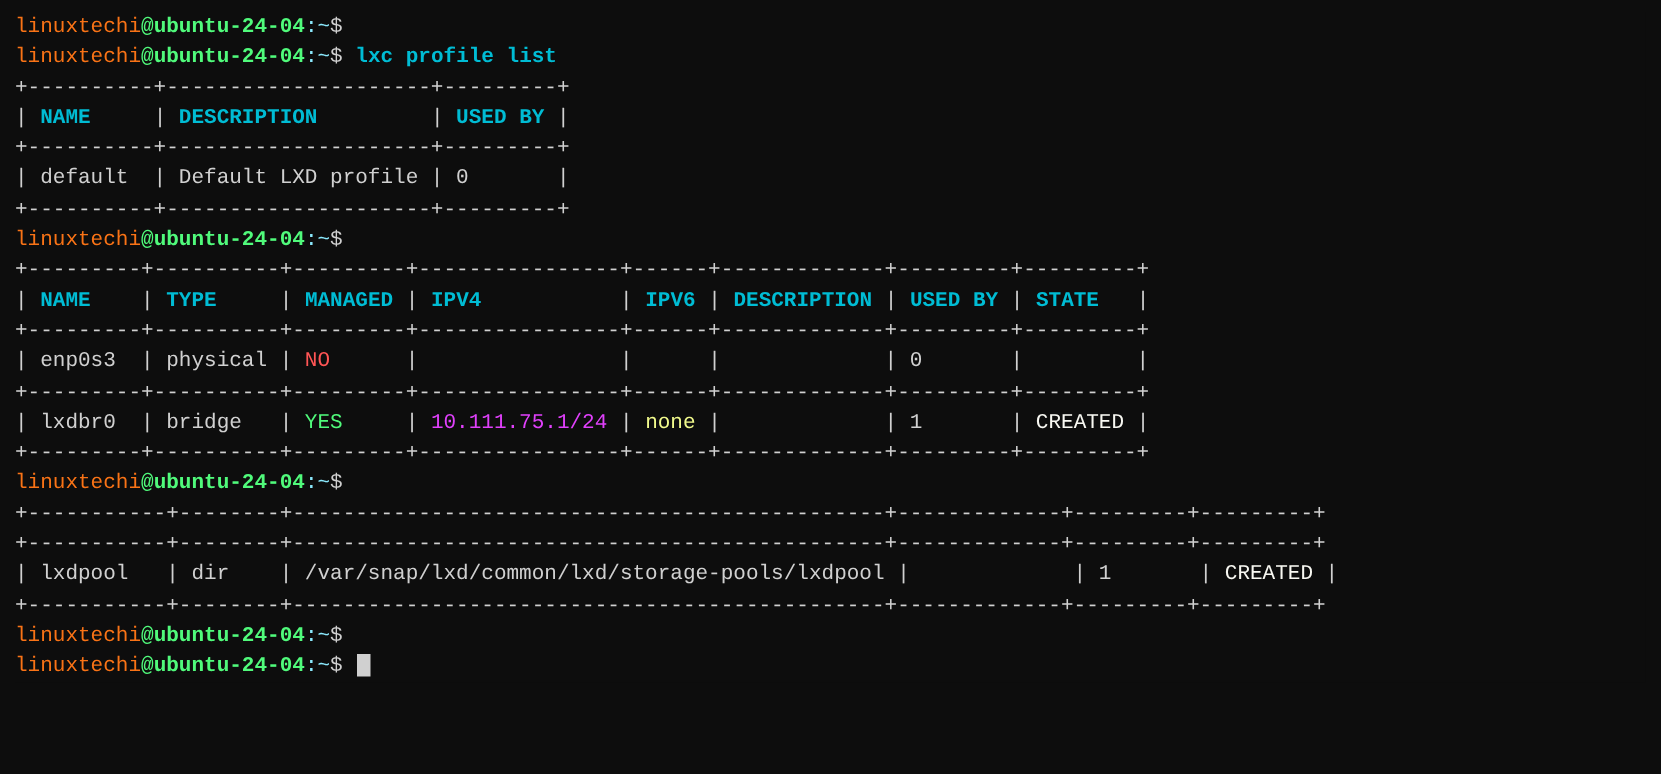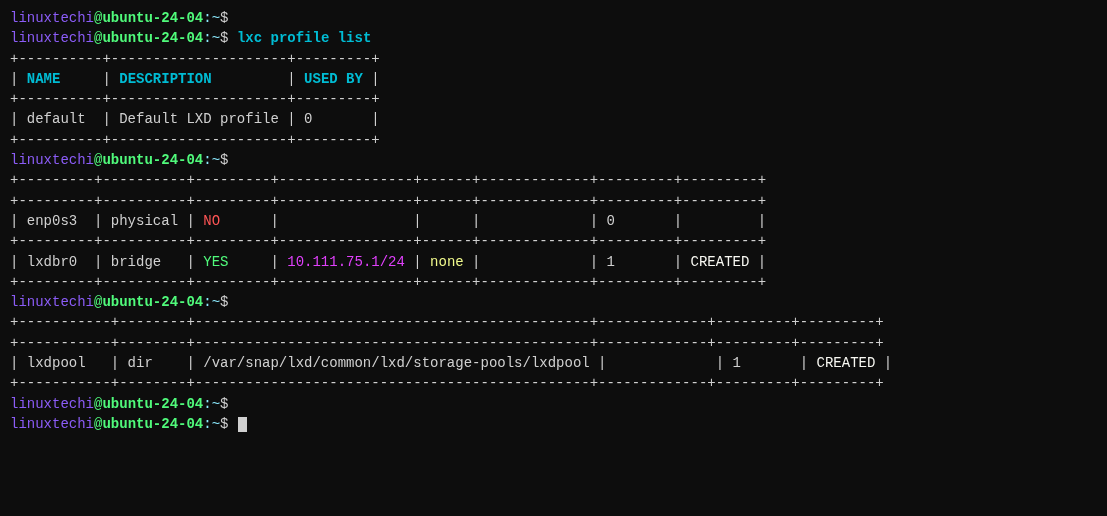--- a/index.html
+++ b/index.html
@@ -10,21 +10,21 @@
       color: #d0d0d0;
       width: 1107px;
       min-height: 516px;
       padding: 8px 10px;
       line-height: 1.45;
     }
     .terminal {
       background: #0d0d0d;
       color: #d0d0d0;
     }
-    .prompt-user { color: #8b5cf6; }
+    .prompt-user { color: #f97316; }
     .prompt-at { color: #50fa7b; }
     .prompt-host { color: #50fa7b; font-weight: bold; }
     .prompt-path { color: #8be9fd; }
     .prompt-dollar { color: #d0d0d0; }
     .cyan { color: #00bcd4; font-weight: bold; }
     .green { color: #50fa7b; }
     .red { color: #ff5555; }
     .magenta { color: #e040fb; text-align: right; }
     .yellow { color: #f1fa8c; }
     .white { color: #f8f8f2; text-align: center; }
@@ -51,20 +51,21 @@
   <span class="line table-line">+----------+---------------------+---------+</span>
   <span class="line">| <span class="cyan">NAME</span>     | <span class="cyan">DESCRIPTION</span>         | <span class="cyan">USED BY</span> |</span>
   <span class="line table-line">+----------+---------------------+---------+</span>
   <span class="line">| default  | Default LXD profile | 0       |</span>
   <span class="line table-line">+----------+---------------------+---------+</span>
 
   <span class="line"><span class="prompt-user">linuxtechi</span><span class="prompt-at">@</span><span class="prompt-host">ubuntu-24-04</span><span class="prompt-path">:~</span><span class="prompt-dollar">$</span></span>
 
 
   <span class="line table-line">+---------+----------+---------+----------------+------+-------------+---------+---------+</span>
+  <span class="line">| <span class="cyan">NAME</span>    | <span class="cyan">TYPE</span>     | <span class="cyan">MANAGED</span> | <span class="cyan">IPV4</span>           | <span class="cyan">IPV6</span> | <span class="cyan">DESCRIPTION</span> | <span class="cyan">USED BY</span> | <span class="cyan">STATE</span>   |</span>
   <span class="line table-line">+---------+----------+---------+----------------+------+-------------+---------+---------+</span>
   <span class="line">| enp0s3  | physical | <span class="red">NO</span>      |                |      |             | 0       |         |</span>
   <span class="line table-line">+---------+----------+---------+----------------+------+-------------+---------+---------+</span>
   <span class="line">| lxdbr0  | bridge   | <span class="green">YES</span>     | <span class="magenta">10.111.75.1/24</span> | <span class="yellow">none</span> |             | 1       | <span class="white">CREATED</span> |</span>
   <span class="line table-line">+---------+----------+---------+----------------+------+-------------+---------+---------+</span>
 
   <span class="line"><span class="prompt-user">linuxtechi</span><span class="prompt-at">@</span><span class="prompt-host">ubuntu-24-04</span><span class="prompt-path">:~</span><span class="prompt-dollar">$</span></span>
 
 
   <span class="line table-line">+-----------+--------+-----------------------------------------------+-------------+---------+---------+</span>

